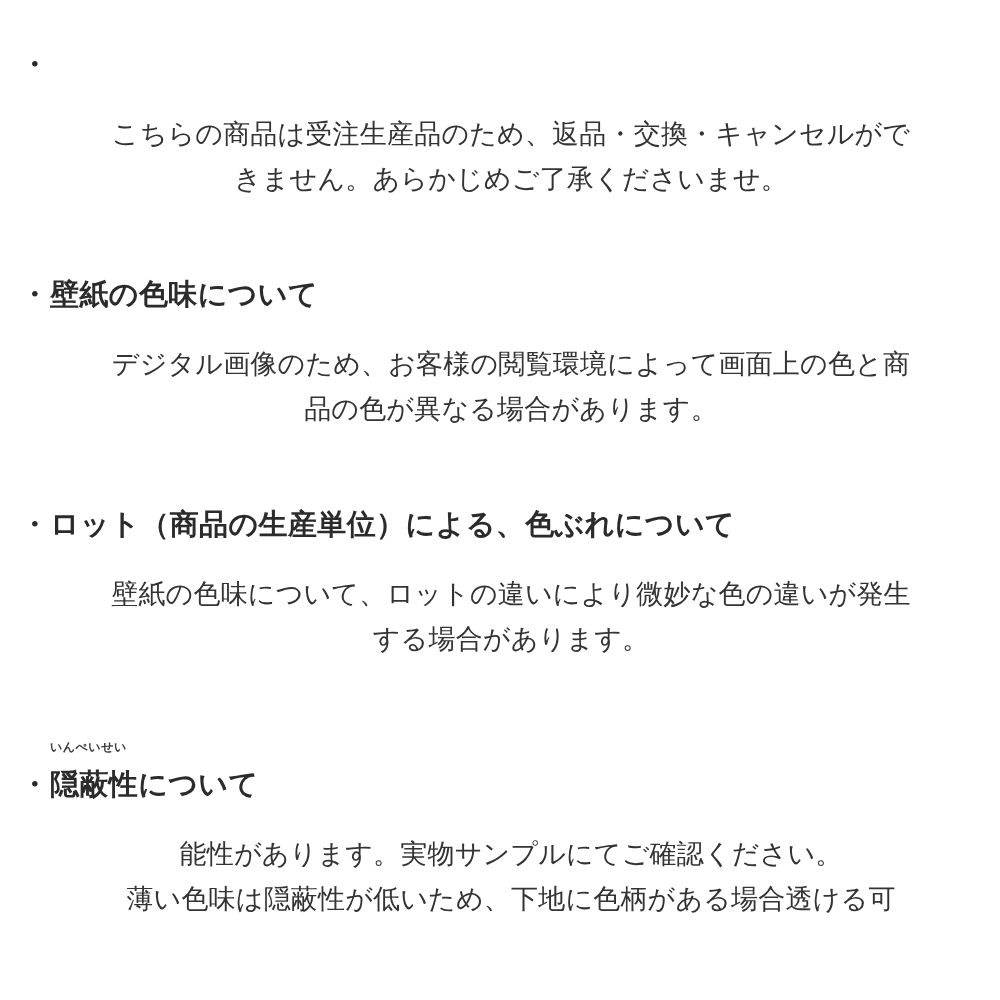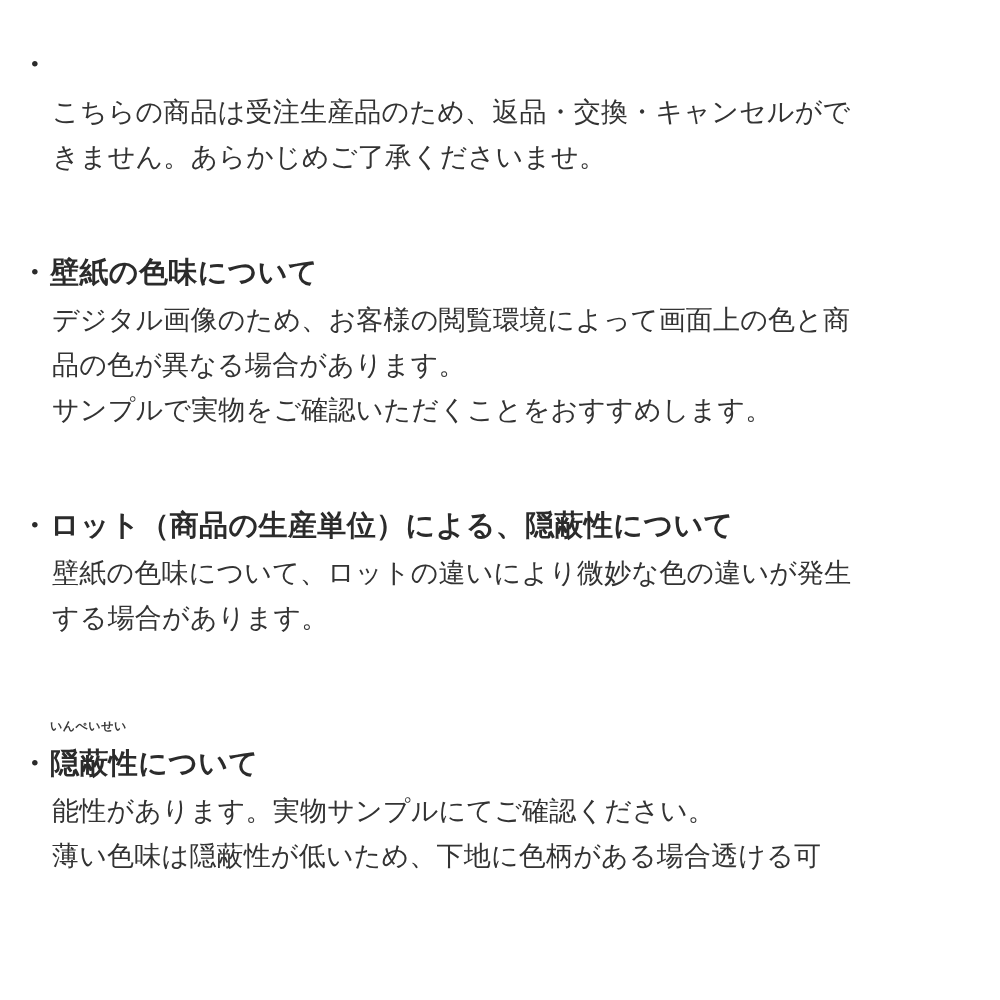--- a/index.html
+++ b/index.html
@@ -54,22 +54,23 @@
     left: 30px;
     top: -26px;
     font-size: 12px;
     line-height: 18px;
     font-weight: 700;
     letter-spacing: 0.5px;
     color: #3a3a3a;
     white-space: nowrap;
   }
   .body-block {
-    margin-top: 6px;
+    margin-top: 28px;
     padding-left: 32px;
+    text-align: center;
   }
   .body-line {
     font-size: 27px;
     line-height: 45px;
     letter-spacing: 0.2px;
     color: #333333;
     font-weight: 400;
   }
   .spacer-ruby {
     height: 30px;
@@ -91,28 +92,27 @@
   </div>
 
   <div class="section gap-xl">
     <div class="heading-row">
       <span class="bullet">・</span>
       <span class="heading">壁紙の色味について</span>
     </div>
     <div class="body-block">
       <div class="body-line">デジタル画像のため、お客様の閲覧環境によって画面上の色と商</div>
       <div class="body-line">品の色が異なる場合があります。</div>
-      <div class="body-line">サンプルで実物をご確認いただくことをおすすめします。</div>
     </div>
   </div>
 
   <div class="section gap-xl">
     <div class="heading-row">
       <span class="bullet">・</span>
-      <span class="heading">ロット（商品の生産単位）による、隠蔽性について</span>
+      <span class="heading">ロット（商品の生産単位）による、色ぶれについて</span>
     </div>
     <div class="body-block">
       <div class="body-line">壁紙の色味について、ロットの違いにより微妙な色の違いが発生</div>
       <div class="body-line">する場合があります。</div>
     </div>
   </div>
 
   <div class="section">
     <div class="spacer-ruby"></div>
     <div class="heading-row">

